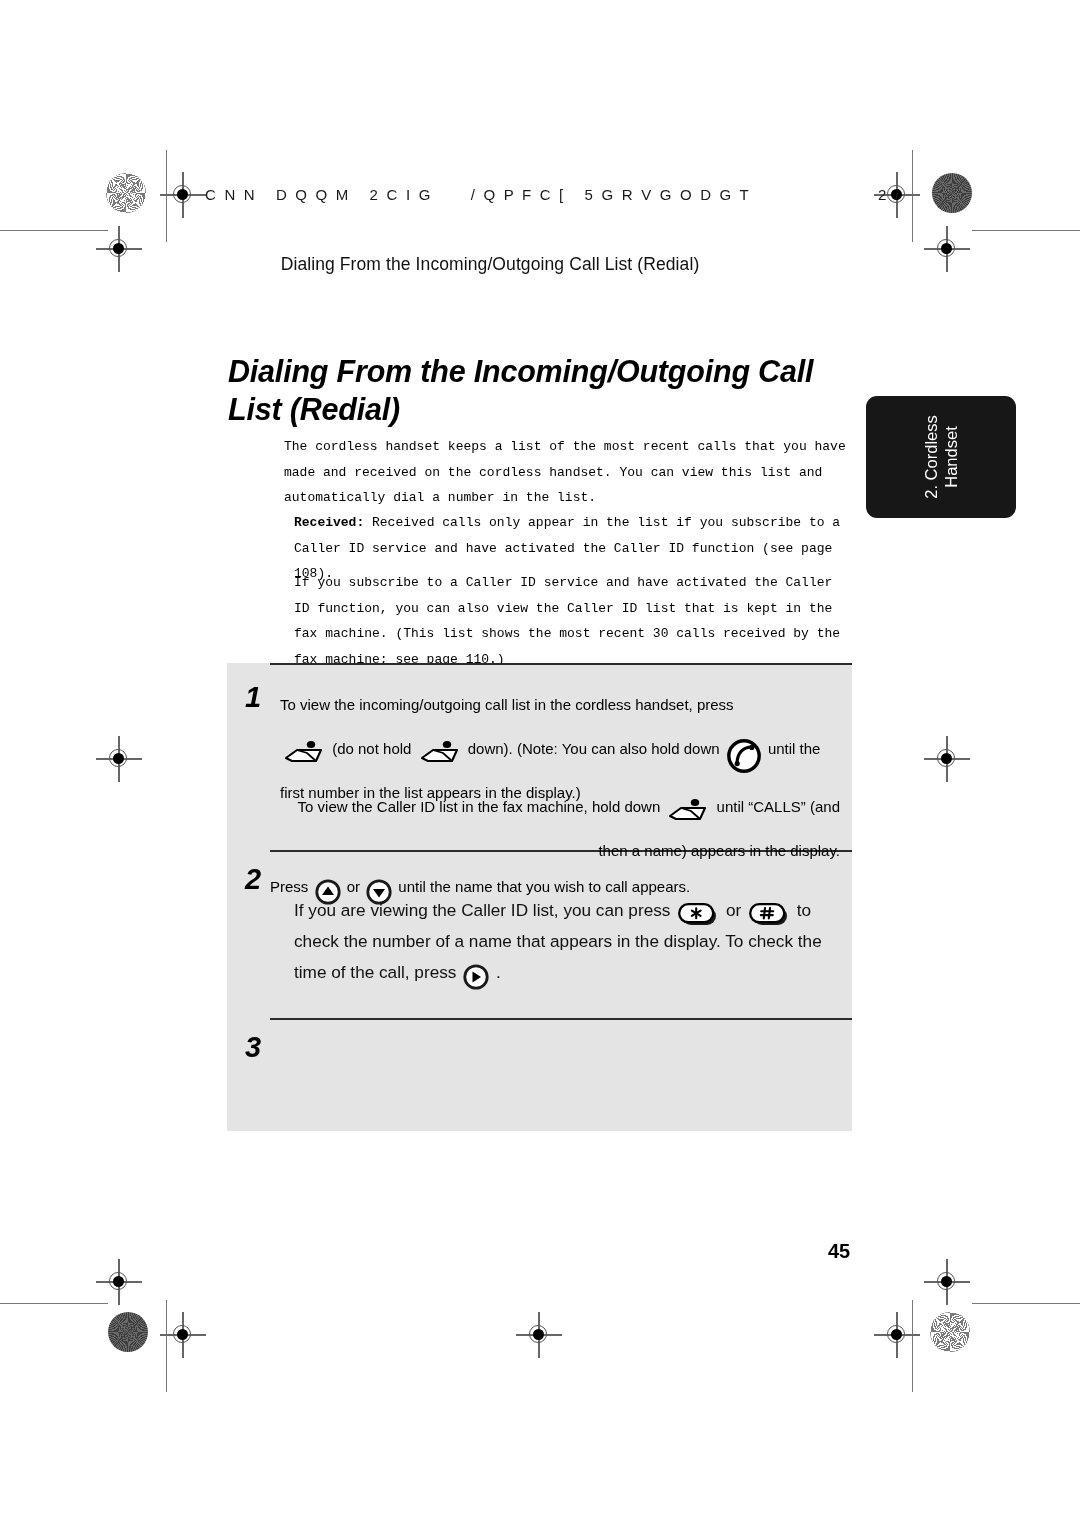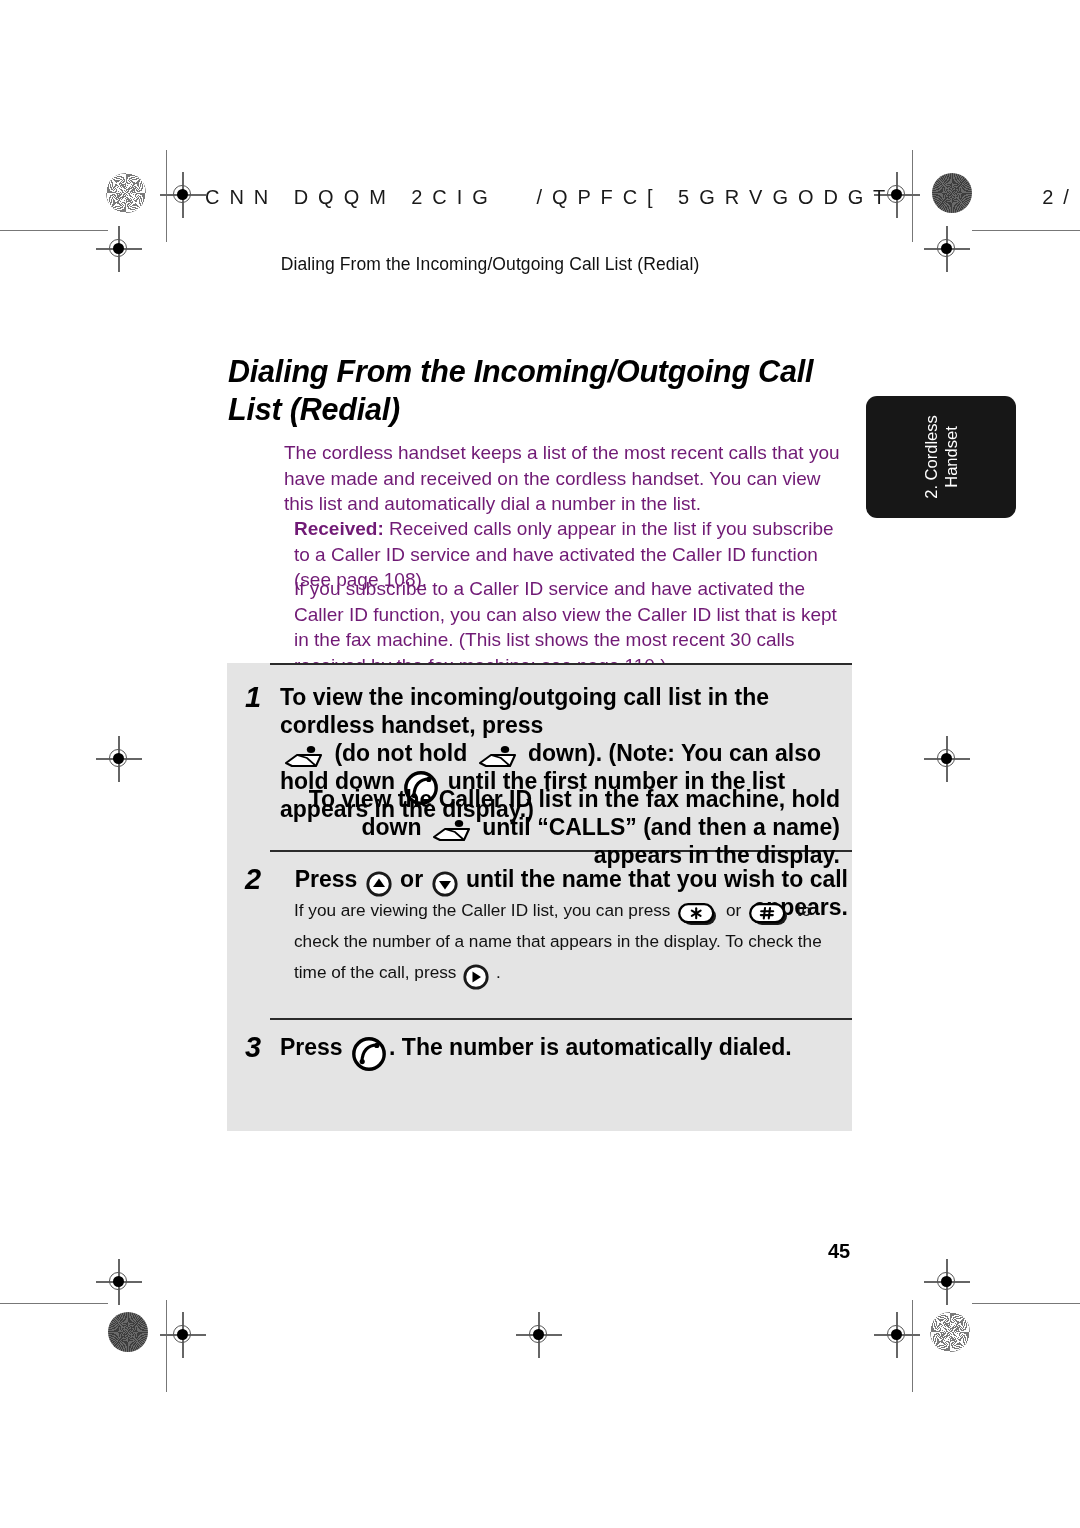--- a/index.html
+++ b/index.html
@@ -81,21 +81,21 @@
     text-align: center;
     font-size: 17.5px;
     letter-spacing: .1px;
     color: #111;
   }
 
   .crop-code {
     position: absolute;
     top: 186px;
     left: 205px;
-    font-size: 20px;
+    font-size: 15px;
     letter-spacing: 2.2px;
     color: #1a1a1a;
     white-space: pre;
     font-family: "Liberation Sans", sans-serif;
   }
 
   .page-title {
     position: absolute;
     left: 228px;
     top: 332px;
@@ -103,23 +103,24 @@
     font-size: 30.5px;
     line-height: 38px;
     font-weight: bold;
     font-style: italic;
     letter-spacing: -0.2px;
     color: #000;
   }
 
   .body-block {
     position: absolute;
-    font-size: 19px;
+    font-size: 13px;
     line-height: 25.5px;
-    color: #701a75;
+    color: #000000;
+    font-family: Liberation Mono, monospace;
   }
   .intro   { left: 284px; top: 421px; width: 562px; }
   .important { left: 294px; top: 497px; width: 552px; }
   .callerid  { left: 294px; top: 557px; width: 552px; }
   .important b { font-weight: bold; }
 
   
   .side-tab {
     position: absolute;
     left: 866px;
@@ -162,23 +163,23 @@
   .sep.s3     { top: 355px; }
   .step-num {
     position: absolute;
     font-size: 29px;
     font-weight: bold;
     font-style: italic;
     color: #000;
   }
   .step-body {
     position: absolute;
-    font-weight: bold;
-    font-size: 23px;
-    line-height: 28px;
+    font-weight: normal;
+    font-size: 15px;
+    line-height: 44px;
   }
   .sub-note {
     position: absolute;
     font-weight: normal;
     font-size: 17.2px;
     line-height: 31px;
     color: #111;
   }
 
   
@@ -344,21 +345,21 @@
     <span>To view the Caller ID list in the fax machine, hold down </span><span class="icn icn-redial">
       <svg viewBox="0 0 42 26" width="42" height="26" aria-hidden="true">
         <ellipse cx="28" cy="4.5" rx="4.2" ry="3.6" fill="#000"></ellipse>
         <path d="M3 18 L14 10 L38 10 L33 21 L9 21 Z" fill="#ffffff" stroke="#000" stroke-width="2.1" stroke-linejoin="round"></path>
         <path d="M14 10 L24 13 L33 21" fill="none" stroke="#000" stroke-width="1.8"></path>
       </svg>
     </span><span> until “CALLS” (and then a name) appears in the display.</span>
   </div>
 
   <div class="step-num" style="left:18px; top:200px;">2</div>
-  <div class="step-body" style="left:51px; top:202px; width:570px;text-align:right;">
+  <div class="step-body" style="left:43px; top:202px; width:570px;">
     <span>Press </span><span class="icn icn-arrow">
       <svg viewBox="0 0 26 26" width="26" height="26" aria-hidden="true">
         <circle cx="13" cy="13" r="11.2" fill="#ffffff" stroke="#1a1a1a" stroke-width="2.8"></circle>
         <path d="M13 7.5 L19 16 L7 16 Z" fill="#000"></path>
       </svg>
     </span><span> or </span><span class="icn icn-arrow">
       <svg viewBox="0 0 26 26" width="26" height="26" aria-hidden="true">
         <circle cx="13" cy="13" r="11.2" fill="#ffffff" stroke="#1a1a1a" stroke-width="2.8"></circle>
         <path d="M13 18.5 L7 10 L19 10 Z" fill="#000"></path>
       </svg>
@@ -389,27 +390,17 @@
       </svg>
     </span><span> to check the number of a name that appears in the display. To check the time of the call, press </span><span class="icn icn-arrow">
       <svg viewBox="0 0 26 26" width="26" height="26" aria-hidden="true">
         <circle cx="13" cy="13" r="11.2" fill="#ffffff" stroke="#1a1a1a" stroke-width="2.8"></circle>
         <path d="M18 13 L9.5 18.6 L9.5 7.4 Z" fill="#000"></path>
       </svg>
     </span><span> .</span>
   </div>
 
   <div class="step-num" style="left:18px; top:368px;">3</div>
-  <div class="step-body" style="left:53px; top:370px; width:570px;">
-    <span>Press </span><span class="icn icn-talk">
-      <svg viewBox="0 0 34 34" width="34" height="34" aria-hidden="true">
-        <circle cx="17" cy="17" r="15.2" fill="#ffffff" stroke="#000" stroke-width="3.4"></circle>
-        <path d="M10 25 C10 14, 16 8, 25 8" fill="none" stroke="#000" stroke-width="3.1" stroke-linecap="round"></path>
-        <circle cx="10.2" cy="24.6" r="2.6" fill="#000"></circle>
-        <circle cx="24.8" cy="8.4" r="2.6" fill="#000"></circle>
-      </svg>
-    </span><span>. The number is automatically dialed.</span>
-  </div>
 
 
 </div>
 
 <div class="page-num">45</div>
 
 </body></html>

